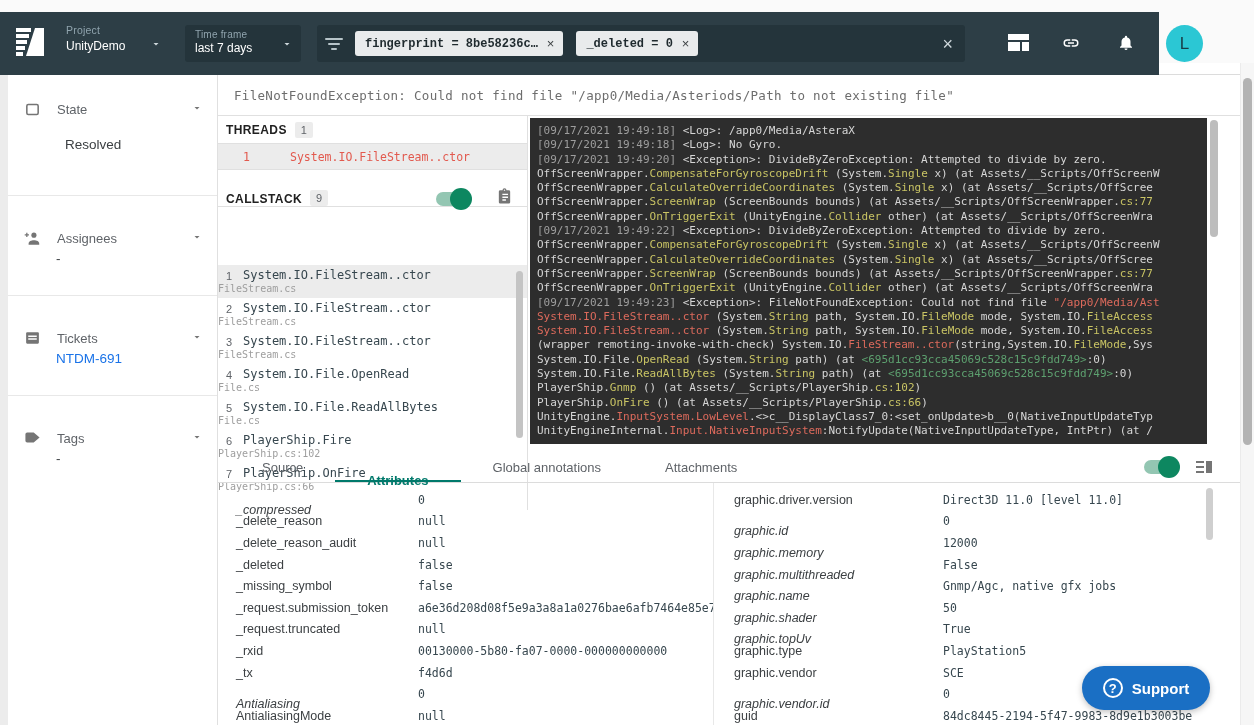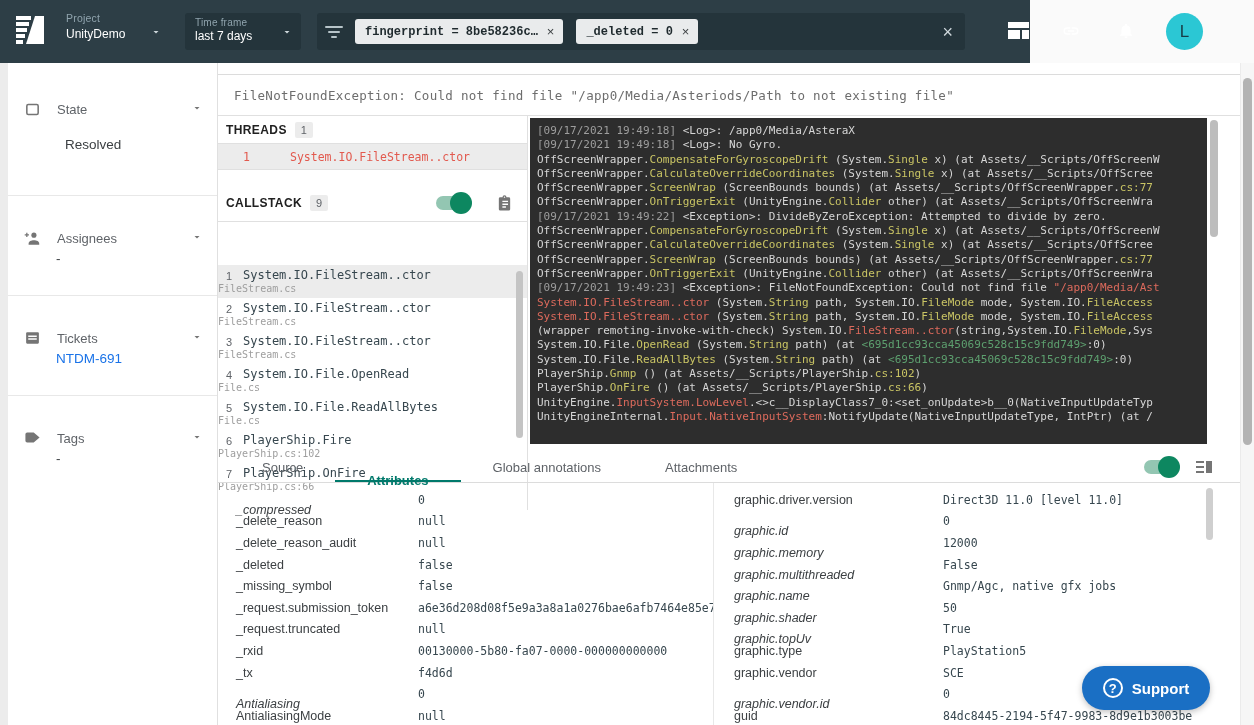--- a/index.html
+++ b/index.html
@@ -1,21 +1,21 @@
 <!DOCTYPE html>
 <html><head>
 <meta charset="utf-8">
 <style>
   * { margin:0; padding:0; box-sizing:border-box; }
   html,body { width:1254px; height:725px; overflow:hidden; background:#fafafa;
               font-family:"Liberation Sans", sans-serif; }
   .mono { font-family:"DejaVu Sans Mono", monospace; }
 
   
-  #topbar { position:absolute; left:0; top:0; width:1030px; height:63px; background:#2d3e46; z-index:30;padding-left:16px; }
+  #topbar { position:absolute; left:0; top:12px; width:1159px; height:63px; background:#2d3e46; z-index:30;padding-left:16px; }
   #logo { position:absolute; left:16px; top:15px; width:30px; height:32px; }
   #project-block { position:absolute; left:66px; top:12px; }
   .tb-label { font-size:10.5px; color:#90a4ae; letter-spacing:.2px; }
   .tb-value { font-size:12px; color:#ffffff; margin-top:3px; }
   #project-caret { position:absolute; left:150px; top:26px; color:#cfd8dc; }
   #timeframe-box { position:absolute; left:185px; top:13px; width:116px; height:37px; background:#24343b; border-radius:3px; padding:4px 10px; }
   #timeframe-box .tb-label { font-size:10px; }
   #timeframe-box .tb-value { margin-top:1px; }
   #timeframe-caret { position:absolute; right:8px; top:13px; color:#cfd8dc; }
   .caret svg { display:block; }
@@ -48,21 +48,21 @@
   #main { position:absolute; left:218px; top:63px; width:1022px; height:662px; background:#ffffff; }
   #top-strip { position:absolute; left:0; top:0; width:1022px; height:12px; border-bottom:1px solid #dcdcdc; }
   #error-banner { position:absolute; left:0; top:12px; width:1022px; height:41px; border-bottom:1px solid #e0e0e0; display:flex; align-items:center; padding-left:16px; font-size:12.5px; color:#6d6d6d; letter-spacing:.3px; white-space:nowrap; overflow:hidden; }
 
   #left-panel { position:absolute; left:0; top:53px; width:310px; height:394px; border-right:1px solid #e0e0e0; }
   .panel-header { height:28px; display:flex; align-items:center; padding:0 10px 0 8px; border-bottom:1px solid #e0e0e0; }
   .panel-title { font-size:12px; font-weight:bold; color:#212121; letter-spacing:.4px; }
   .badge { background:#ececec; color:#5f6368; font-size:11px; border-radius:2px; padding:2px 6px; margin-left:8px; }
   #threads-rows .thread-row { height:26px; background:#ececec; border-bottom:1px solid #e0e0e0; display:flex; align-items:center; font-size:11.5px; color:#e2594e; }
   .thread-n { margin-left:25px; width:47px; }
-  #callstack-header { height:37px; display:flex; align-items:center; padding:0 14px 0 8px; border-bottom:1px solid #e0e0e0;margin-top:15px; }
+  #callstack-header { height:37px; display:flex; align-items:flex-end; padding:0 14px 0 8px; border-bottom:1px solid #e0e0e0; }
   .toggle { width:34px; height:14px; border-radius:7px; background:#93c6b2; position:relative; }
   .toggle .knob { position:absolute; right:-2px; top:-4px; width:22px; height:22px; border-radius:50%; background:#0d8760; }
   #callstack-toggle { margin-left:auto; margin-right:26px; }
   .clipboard { color:#757575; display:flex; }
   #frames { position:absolute; left:0; top:149px; width:309px; height:245px; overflow:hidden; }
   .frame { height:33px; padding-top:3px; position:relative; }
   .frame.sel { background:#ececec; }
   .frame-n { position:absolute; left:8px; top:5px; font-size:11px; color:#5f6368; }
   .frame-fn { margin-left:25px; font-size:12px; color:#37474f; white-space:nowrap; }
   .frame-file { font-size:10px; color:#9e9e9e; margin-top:1px; }
@@ -309,20 +309,21 @@
           <div class="frame-fn mono">PlayerShip.OnFire</div>
           <div class="frame-file mono">PlayerShip.cs:66</div>
         </div>
       </div>
     <div id="callstack-scrollbar"></div>
   </div>
 
   <div id="console">
       <div class="log-line"><span class="t">[09/17/2021 19:49:18] </span><span class="w">&lt;Log&gt;: /app0/Media/AsteraX</span></div>
       <div class="log-line"><span class="t">[09/17/2021 19:49:18] </span><span class="w">&lt;Log&gt;: No Gyro.</span></div>
+      <div class="log-line"><span class="t">[09/17/2021 19:49:20] </span><span class="w">&lt;Exception&gt;: DivideByZeroException: Attempted to divide by zero.</span></div>
       <div class="log-line"><span class="w">OffScreenWrapper.</span><span class="y">CompensateForGyroscopeDrift</span><span class="w"> (System.</span><span class="y">Single</span><span class="w"> x) (at Assets/__Scripts/OffScreenW</span></div>
       <div class="log-line"><span class="w">OffScreenWrapper.</span><span class="y">CalculateOverrideCoordinates</span><span class="w"> (System.</span><span class="y">Single</span><span class="w"> x) (at Assets/__Scripts/OffScree</span></div>
       <div class="log-line"><span class="w">OffScreenWrapper.</span><span class="y">ScreenWrap</span><span class="w"> (ScreenBounds bounds) (at Assets/__Scripts/OffScreenWrapper.</span><span class="y">cs:77</span></div>
       <div class="log-line"><span class="w">OffScreenWrapper.</span><span class="y">OnTriggerExit</span><span class="w"> (UnityEngine.</span><span class="y">Collider</span><span class="w"> other) (at Assets/__Scripts/OffScreenWra</span></div>
       <div class="log-line"><span class="t">[09/17/2021 19:49:22] </span><span class="w">&lt;Exception&gt;: DivideByZeroException: Attempted to divide by zero.</span></div>
       <div class="log-line"><span class="w">OffScreenWrapper.</span><span class="y">CompensateForGyroscopeDrift</span><span class="w"> (System.</span><span class="y">Single</span><span class="w"> x) (at Assets/__Scripts/OffScreenW</span></div>
       <div class="log-line"><span class="w">OffScreenWrapper.</span><span class="y">CalculateOverrideCoordinates</span><span class="w"> (System.</span><span class="y">Single</span><span class="w"> x) (at Assets/__Scripts/OffScree</span></div>
       <div class="log-line"><span class="w">OffScreenWrapper.</span><span class="y">ScreenWrap</span><span class="w"> (ScreenBounds bounds) (at Assets/__Scripts/OffScreenWrapper.</span><span class="y">cs:77</span></div>
       <div class="log-line"><span class="w">OffScreenWrapper.</span><span class="y">OnTriggerExit</span><span class="w"> (UnityEngine.</span><span class="y">Collider</span><span class="w"> other) (at Assets/__Scripts/OffScreenWra</span></div>
       <div class="log-line"><span class="t">[09/17/2021 19:49:23] </span><span class="w">&lt;Exception&gt;: FileNotFoundException: Could not find file </span><span class="r">"/app0/Media/Ast</span></div>

